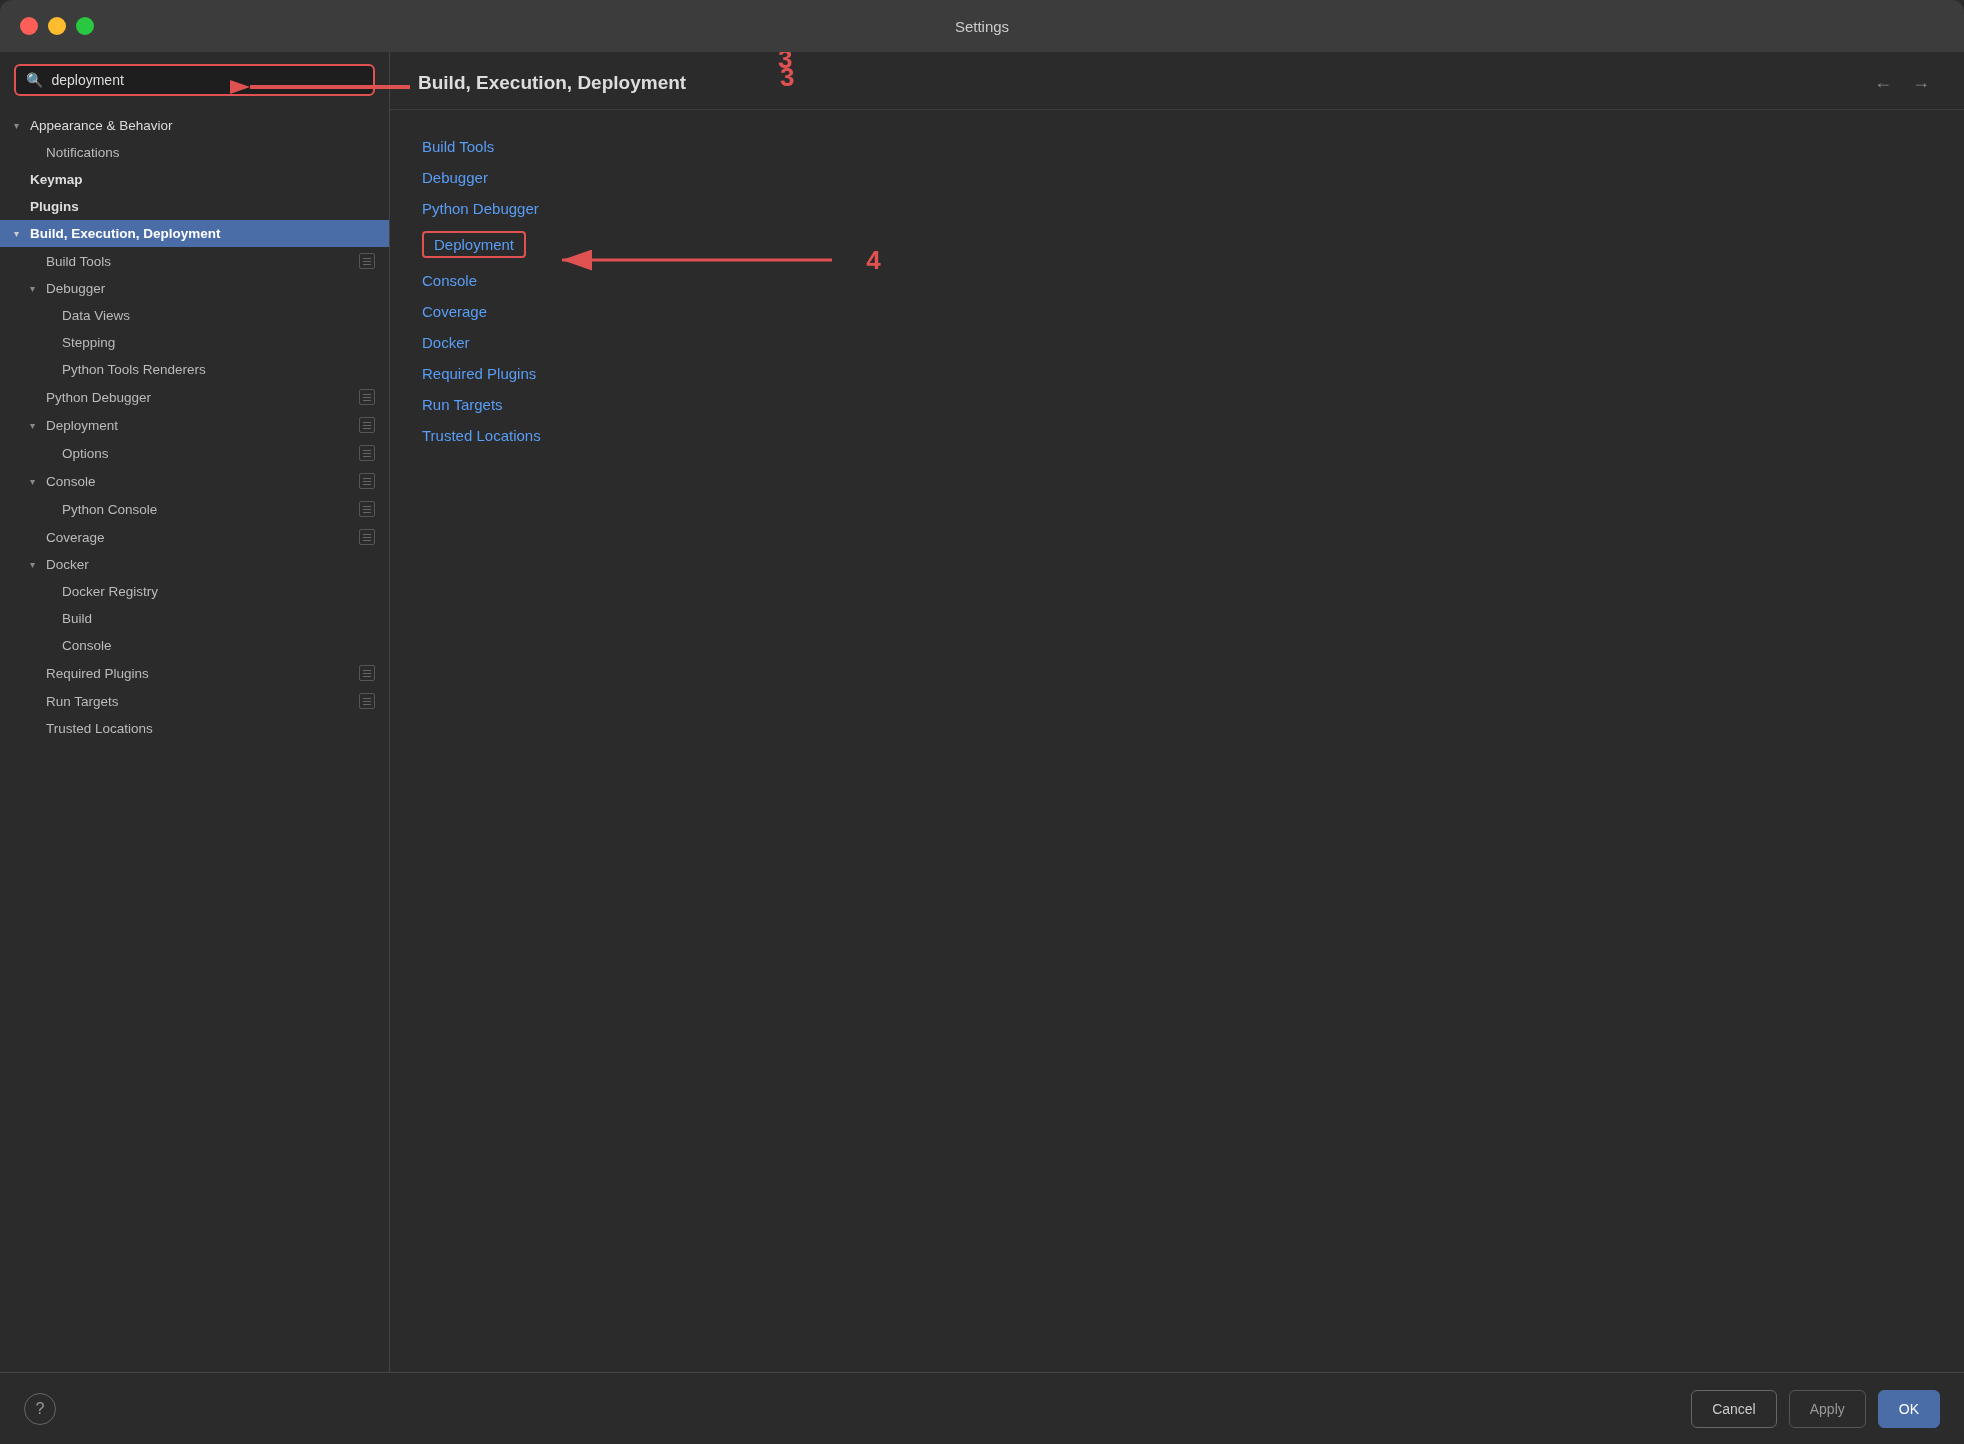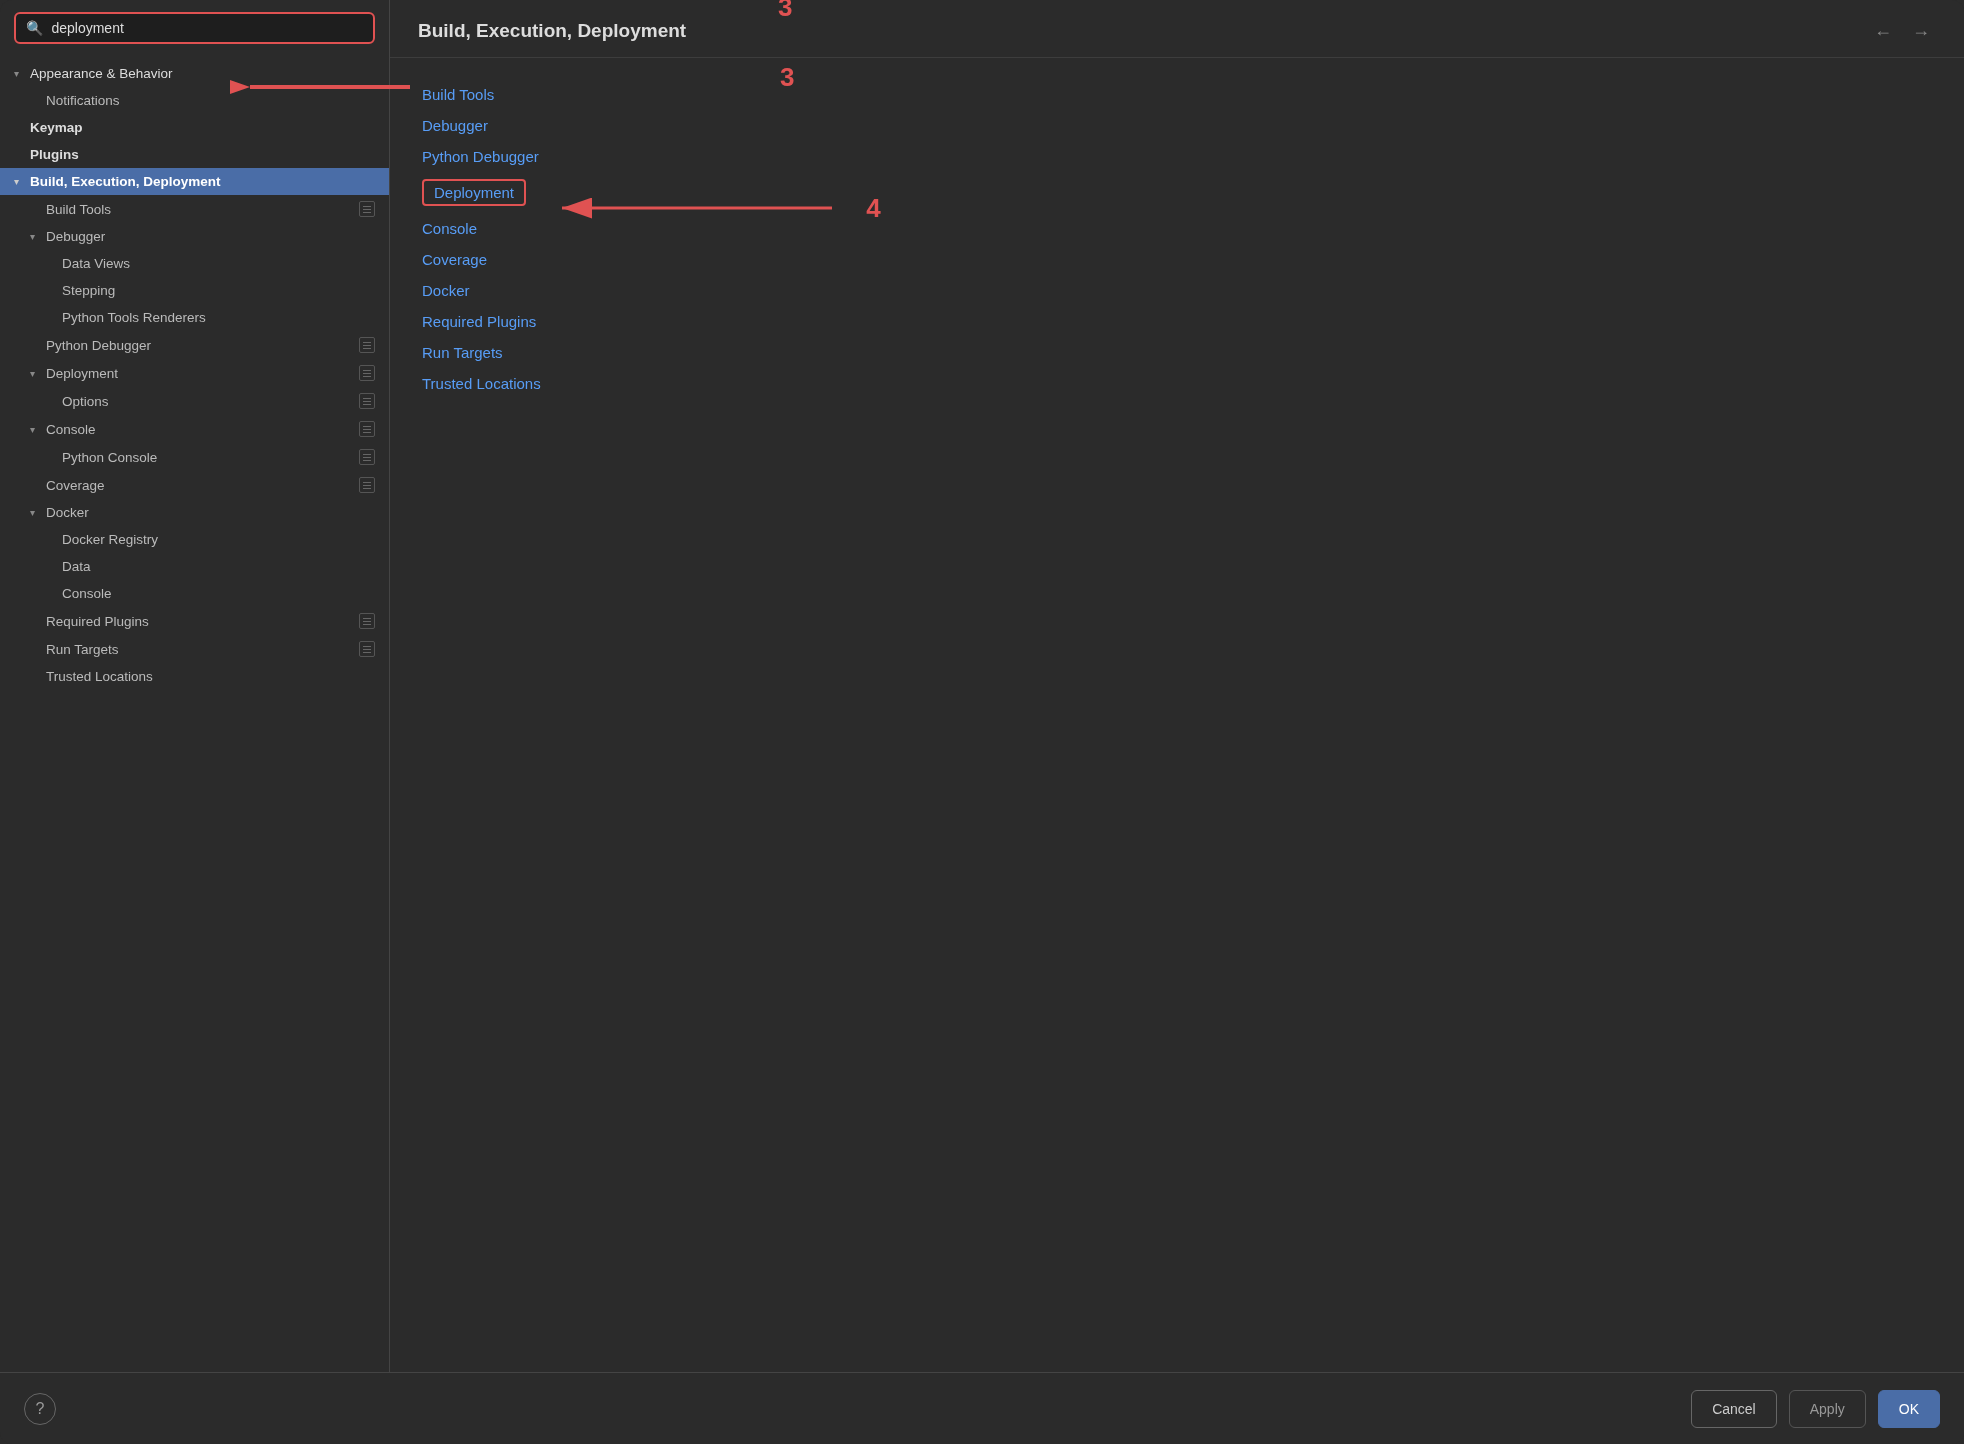--- a/index.html
+++ b/index.html
@@ -245,20 +245,28 @@
       width: 8px;
       height: 1px;
       background: #666;
     }
   </style>
 </head>
 <body>
 
 <div class="window">
 
+  <div class="titlebar">
+    <div class="traffic-lights">
+      <div class="traffic-light tl-red"></div>
+      <div class="traffic-light tl-yellow"></div>
+      <div class="traffic-light tl-green"></div>
+    </div>
+    <span class="title-text">Settings</span>
+  </div>
 
   <div class="main-layout">
 
     <div class="sidebar">
 
       <div class="search-area">
         <div class="search-box">
           <span class="search-icon">🔍</span>
           <input class="search-input" type="text" value="deployment" style="">
         </div>
@@ -418,21 +426,21 @@
           <span>Docker</span>
         </div>
 
         <div class="si">
           <span style="display:inline-block;width:48px"></span>
           <span>Docker Registry</span>
         </div>
 
         <div class="si">
           <span style="display:inline-block;width:48px"></span>
-          <span>Data</span>
+          <span>Build</span>
         </div>
 
         <div class="si">
           <span style="display:inline-block;width:48px"></span>
           <span>Console</span>
         </div>
 
         <div class="si">
           <span style="display:inline-block;width:32px"></span>
           <span>Required Plugins</span>

